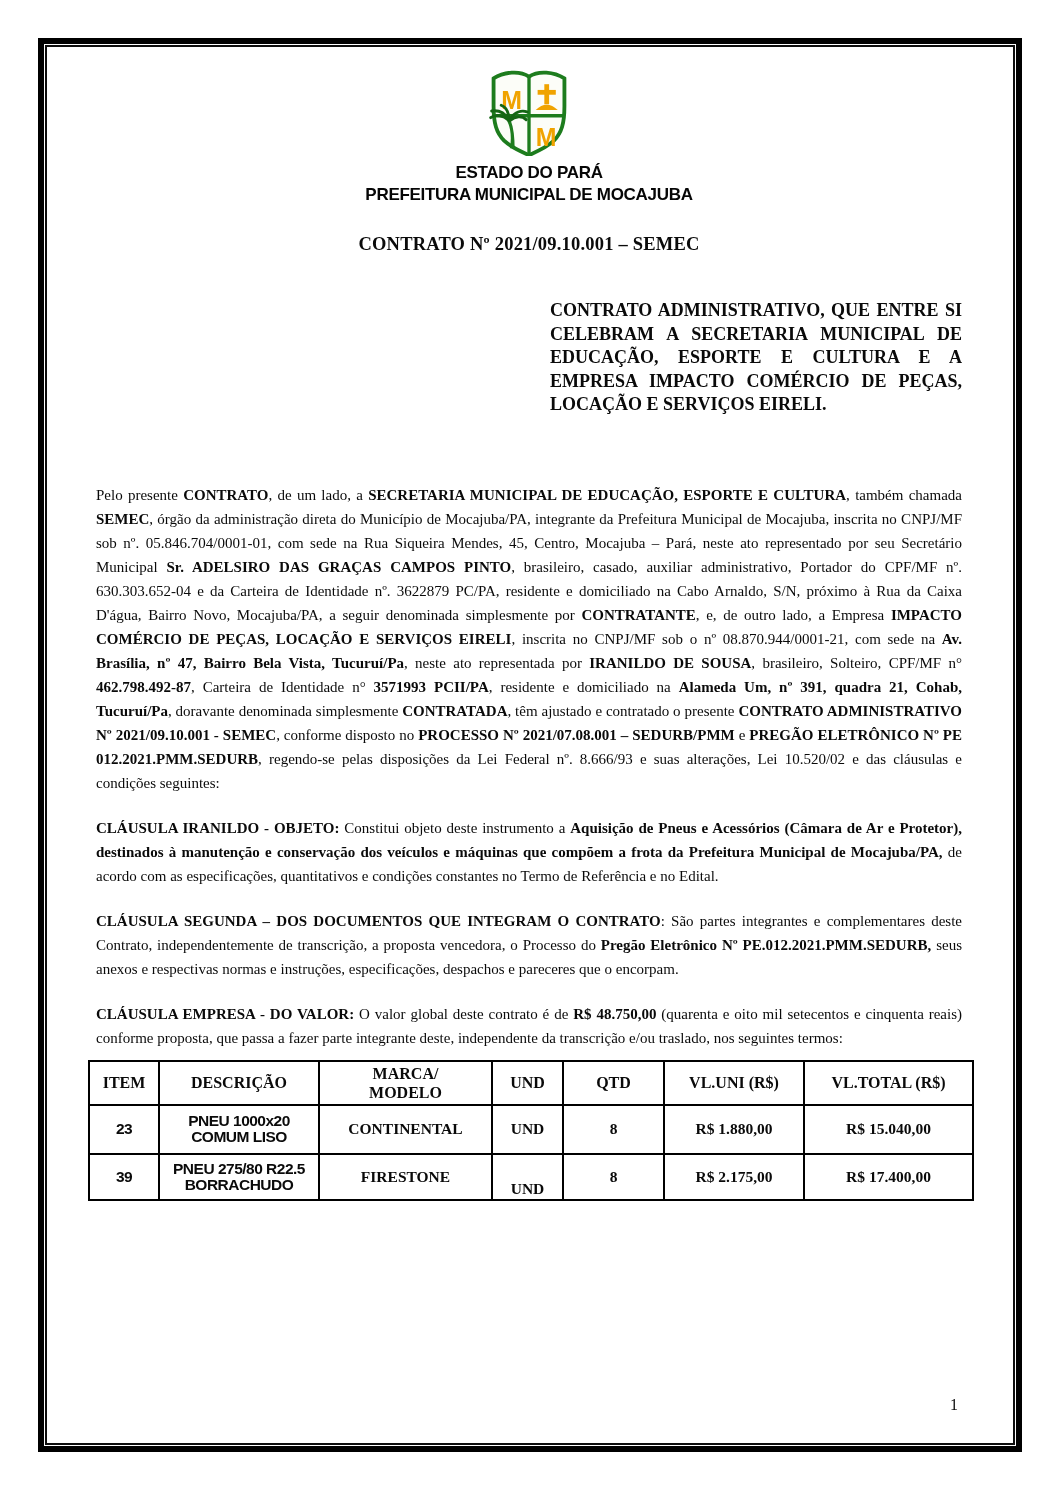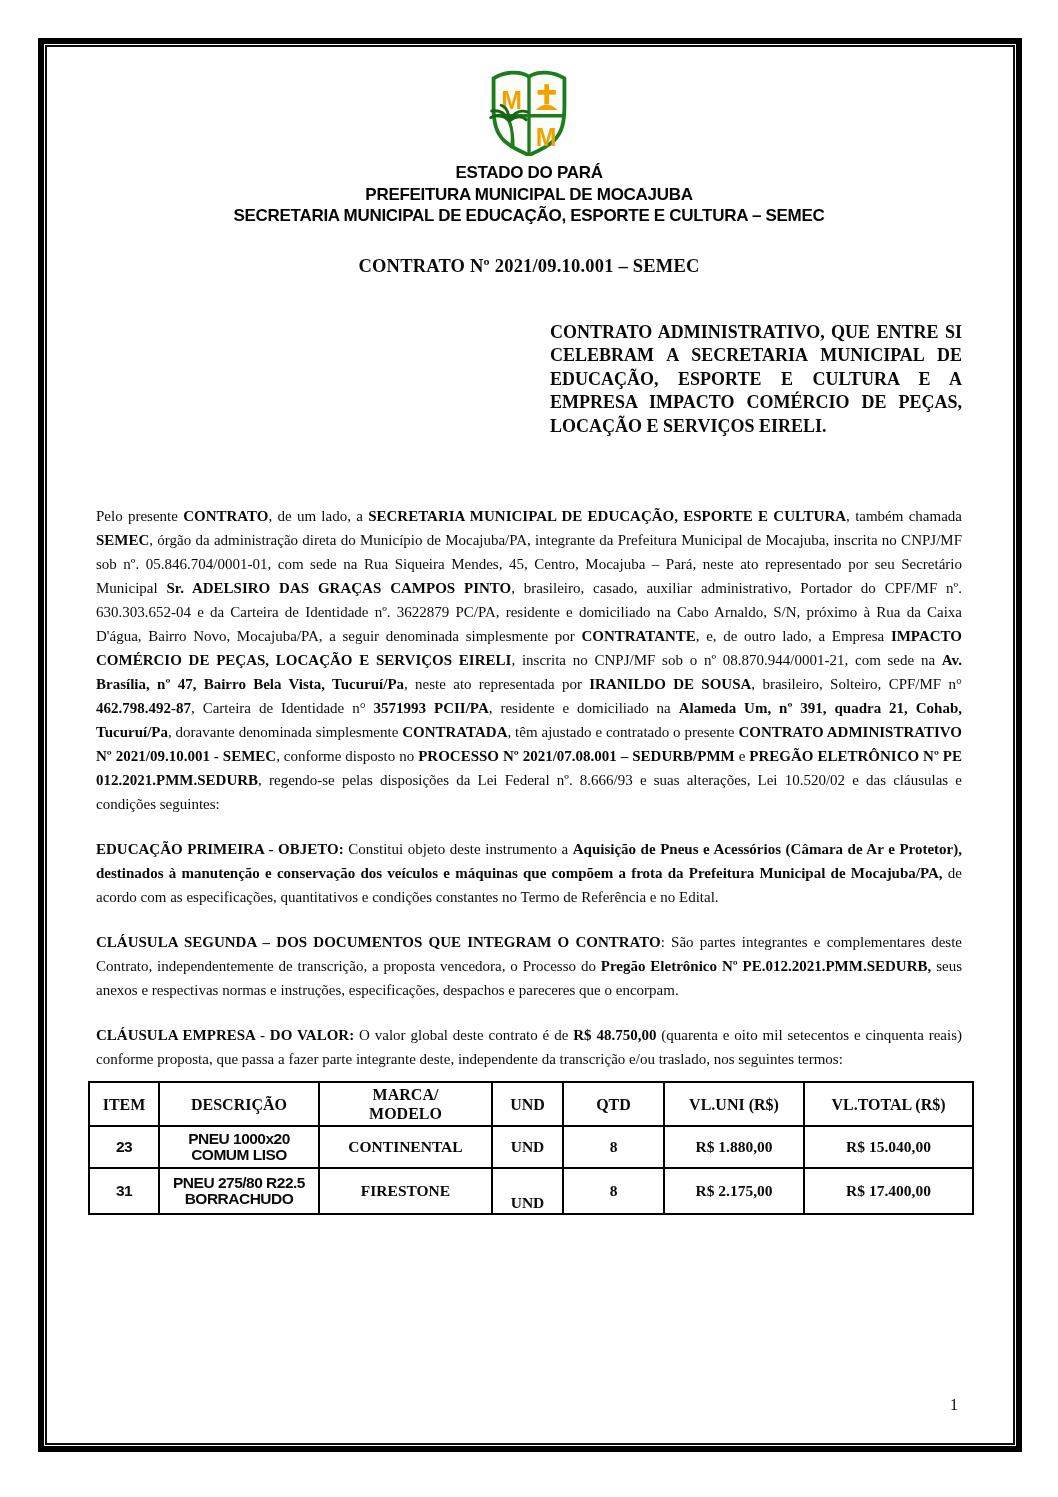--- a/index.html
+++ b/index.html
@@ -42,21 +42,21 @@
   .para + .para { margin-top:21px; }
   .items-table {
     margin-top:10px; margin-left:-8px; width:884px;
     border-collapse:collapse; table-layout:fixed;
   }
   .items-table th, .items-table td {
     border:2px solid #000; text-align:center; vertical-align:middle;
     font-weight:bold; white-space:pre-line; padding:2px 3px;
   }
   .items-table th { height:44px; font-size:16px; line-height:19px; }
-  .items-table td { height:42px; font-size:15.5px; }
+  .items-table td { height:49px; font-size:15.5px; }
   .col-item  { width:70px; }
   .col-desc  { width:160px; }
   .col-marca { width:173px; }
   .col-und   { width:71px; }
   .col-qtd   { width:101px; }
   .col-uni   { width:140px; }
   .col-total { width:169px; }
   .cell-narrow {
     font-family:"Liberation Sans", sans-serif; font-size:13.5px;
     letter-spacing:-0.5px; line-height:16px; font-weight:bold;
@@ -96,30 +96,29 @@
           <path d="M29,56 C29,48 26,43 21,41"></path>
           <path d="M30,56 C35,48 42,46 48,48"></path>
           <path d="M30,57 C36,52 43,52 47,56"></path>
         </g>
       </g>
     </svg>
 
     <div class="org-lines">
       <div class="org-line">ESTADO DO PARÁ</div>
       <div class="org-line">PREFEITURA MUNICIPAL DE MOCAJUBA</div>
-      <div class="org-line">SECRETARIA MUNICIPAL DE EDUCAÇÃO, ESPORTE E CULTURA – SEMEC</div>
     </div>
   </div>
 
   <div class="contract-title">CONTRATO Nº 2021/09.10.001 – SEMEC</div>
 
   <p class="epigraph"><b>CONTRATO ADMINISTRATIVO, QUE ENTRE SI CELEBRAM A SECRETARIA MUNICIPAL DE EDUCAÇÃO, ESPORTE E CULTURA E A EMPRESA IMPACTO COMÉRCIO DE PEÇAS, LOCAÇÃO E SERVIÇOS EIRELI.</b></p>
 
   <p class="para first">Pelo presente <b>CONTRATO</b>, de um lado, a <b>SECRETARIA MUNICIPAL DE EDUCAÇÃO, ESPORTE E CULTURA</b>, também chamada <b>SEMEC</b>, órgão da administração direta do Município de Mocajuba/PA, integrante da Prefeitura Municipal de Mocajuba, inscrita no CNPJ/MF sob nº. 05.846.704/0001-01, com sede na Rua Siqueira Mendes, 45, Centro, Mocajuba – Pará, neste ato representado por seu Secretário Municipal <b>Sr. ADELSIRO DAS GRAÇAS CAMPOS PINTO</b>, brasileiro, casado, auxiliar administrativo, Portador do CPF/MF nº. 630.303.652-04 e da Carteira de Identidade nº. 3622879 PC/PA, residente e domiciliado na Cabo Arnaldo, S/N, próximo à Rua da Caixa D'água, Bairro Novo, Mocajuba/PA, a seguir denominada simplesmente por <b>CONTRATANTE</b>, e, de outro lado, a Empresa <b>IMPACTO COMÉRCIO DE PEÇAS, LOCAÇÃO E SERVIÇOS EIRELI</b>, inscrita no CNPJ/MF sob o nº 08.870.944/0001-21, com sede na <b>Av. Brasília, nº 47, Bairro Bela Vista, Tucuruí/Pa</b>, neste ato representada por <b>IRANILDO DE SOUSA</b>, brasileiro, Solteiro,  CPF/MF n° <b>462.798.492-87</b>, Carteira de Identidade n° <b>3571993 PCII/PA</b>, residente e domiciliado na <b>Alameda Um, nº 391, quadra 21, Cohab, Tucuruí/Pa</b>, doravante denominada simplesmente <b>CONTRATADA</b>, têm ajustado e contratado o presente <b>CONTRATO ADMINISTRATIVO Nº 2021/09.10.001 - SEMEC</b>, conforme  disposto no  <b>PROCESSO Nº 2021/07.08.001 – SEDURB/PMM</b> e <b>PREGÃO ELETRÔNICO Nº PE 012.2021.PMM.SEDURB</b>, regendo-se pelas disposições da Lei Federal nº. 8.666/93 e suas alterações, Lei 10.520/02 e das cláusulas e condições seguintes:</p>
-  <p class="para"><b>EDUCAÇÃO PRIMEIRA - OBJETO:</b> Constitui objeto deste instrumento a <b>Aquisição de Pneus e Acessórios (Câmara de Ar e Protetor), destinados à manutenção e conservação dos veículos e máquinas que compõem a frota da Prefeitura Municipal de Mocajuba/PA,</b> de acordo com as especificações, quantitativos e condições constantes no Termo de Referência e no Edital.</p>
+  <p class="para"><b>CLÁUSULA IRANILDO - OBJETO:</b> Constitui objeto deste instrumento a <b>Aquisição de Pneus e Acessórios (Câmara de Ar e Protetor), destinados à manutenção e conservação dos veículos e máquinas que compõem a frota da Prefeitura Municipal de Mocajuba/PA,</b> de acordo com as especificações, quantitativos e condições constantes no Termo de Referência e no Edital.</p>
   <p class="para"><b>CLÁUSULA SEGUNDA – DOS DOCUMENTOS QUE INTEGRAM O CONTRATO</b>: São partes integrantes e complementares deste Contrato, independentemente de transcrição, a proposta vencedora, o Processo do <b>Pregão Eletrônico Nº PE.012.2021.PMM.SEDURB,</b> seus anexos e respectivas normas e instruções, especificações, despachos e pareceres que o encorpam.</p>
   <p class="para"><b>CLÁUSULA EMPRESA - DO VALOR:</b> O valor global deste contrato é de <b>R$ 48.750,00</b> (quarenta e oito mil setecentos e cinquenta reais) conforme proposta, que passa a fazer parte integrante deste, independente da transcrição e/ou traslado, nos seguintes termos:</p>
 
   <table class="items-table">
     <colgroup>
       <col class="col-item">
         <col class="col-desc">
         <col class="col-marca">
         <col class="col-und">
       <col class="col-qtd">
@@ -143,21 +142,21 @@
         <td class="cell-narrow">23</td>
         <td class="cell-narrow">PNEU 1000x20
 COMUM LISO</td>
         <td>CONTINENTAL</td>
         <td>UND</td>
         <td>8</td>
         <td>R$ 1.880,00</td>
         <td>R$ 15.040,00</td>
       </tr>
       <tr class="row-2">
-        <td class="cell-narrow">31</td>
+        <td class="cell-narrow">39</td>
         <td class="cell-narrow">PNEU  275/80 R22.5
 BORRACHUDO</td>
         <td>FIRESTONE</td>
         <td class="valign-bottom">UND</td>
         <td>8</td>
         <td>R$ 2.175,00</td>
         <td>R$ 17.400,00</td>
       </tr>
     </tbody>
   </table>

